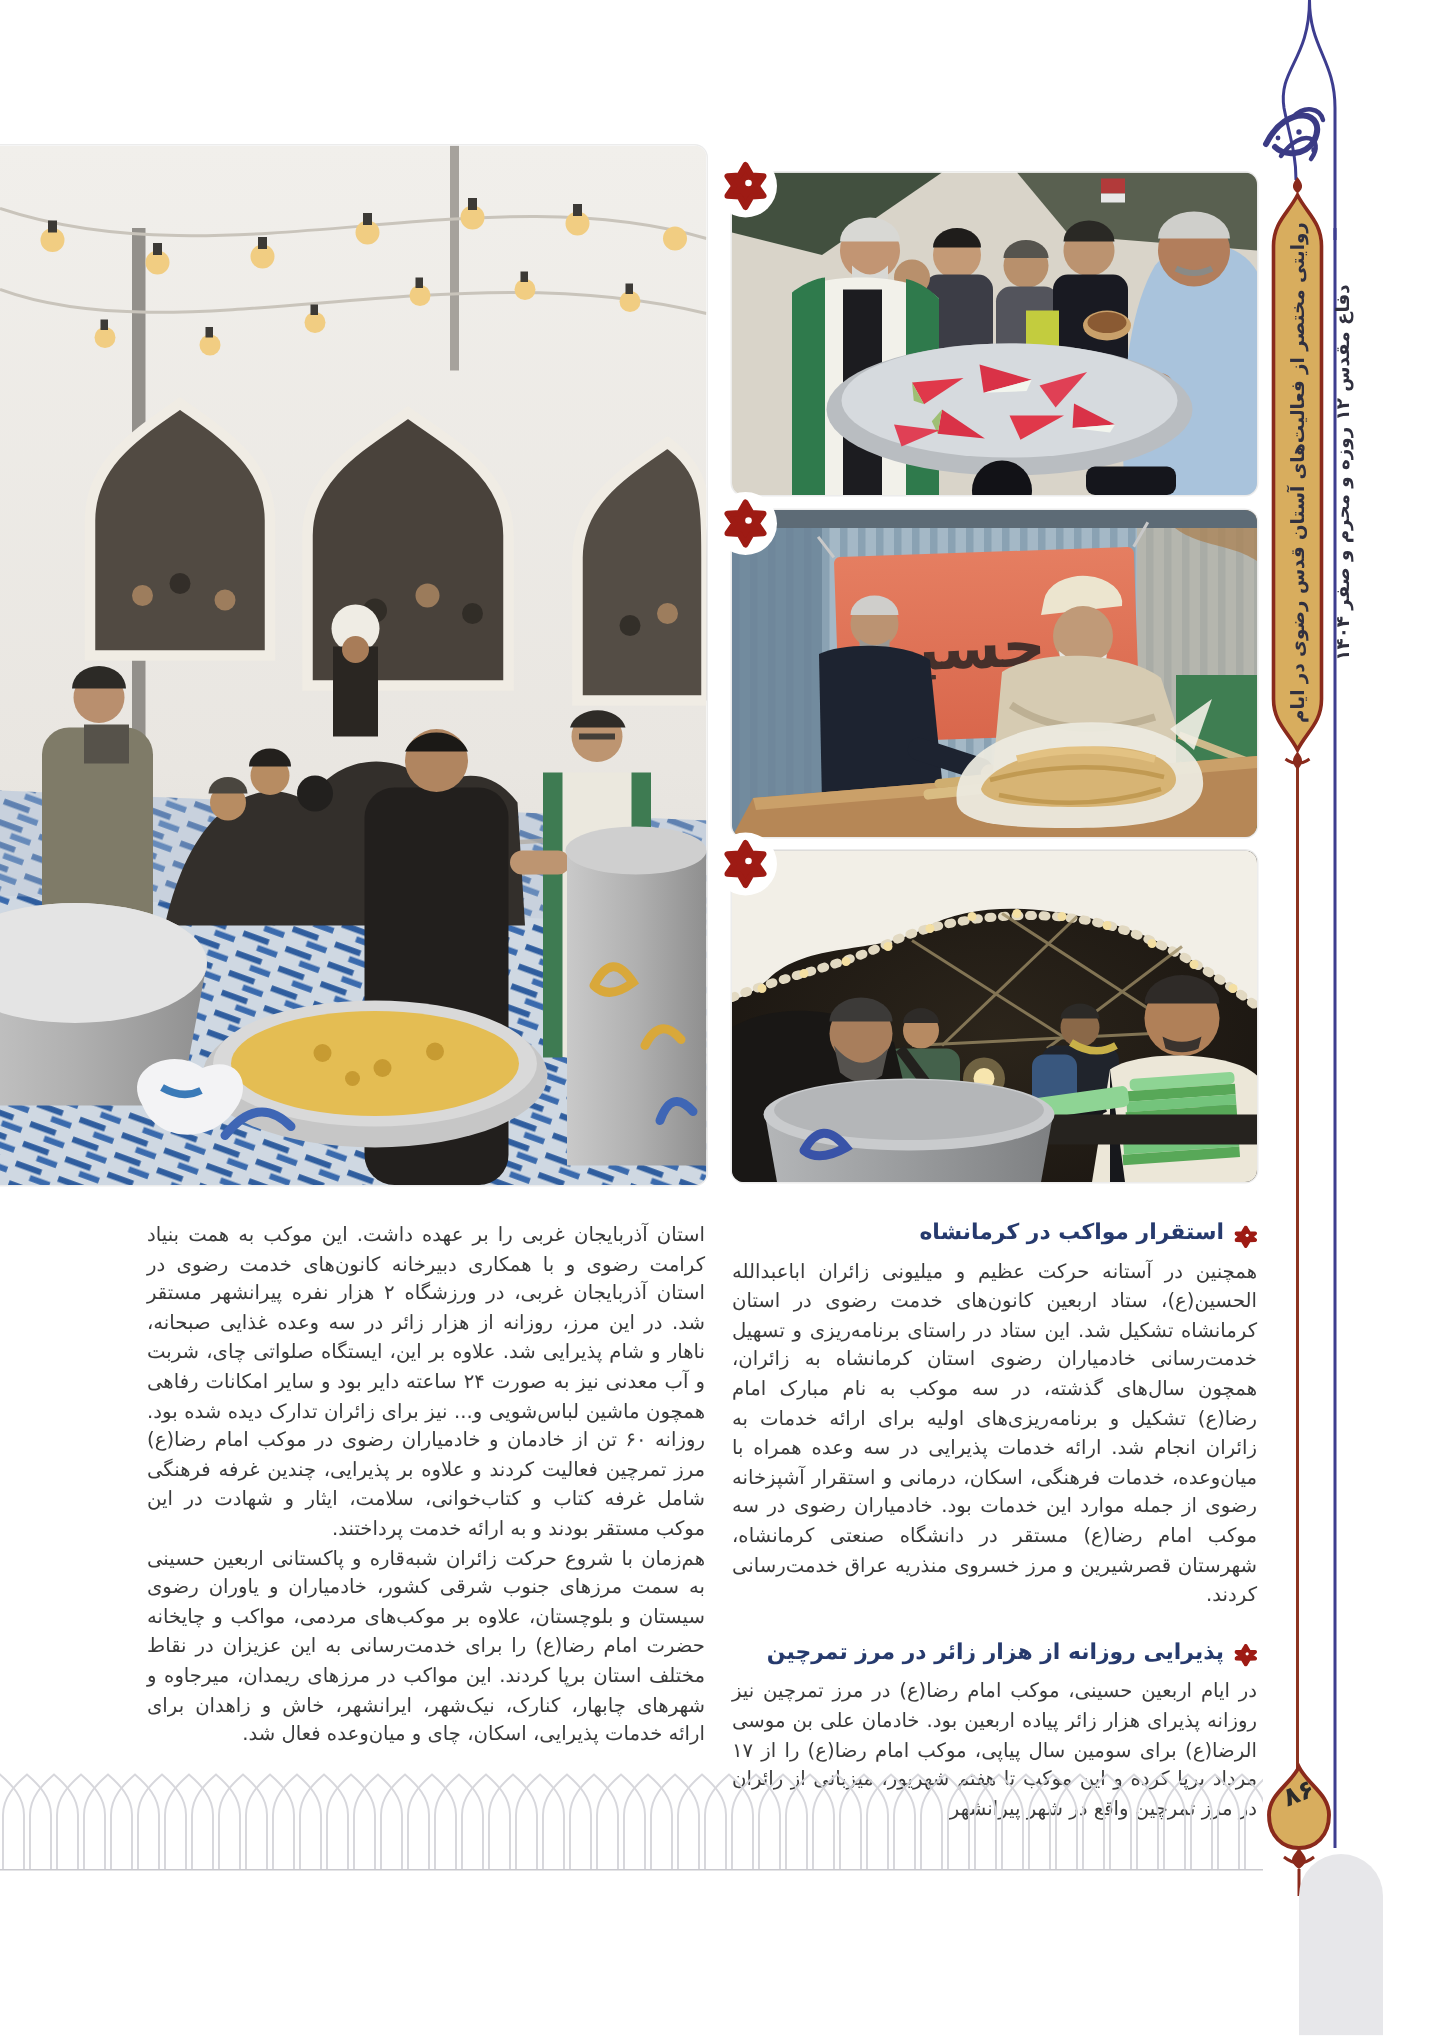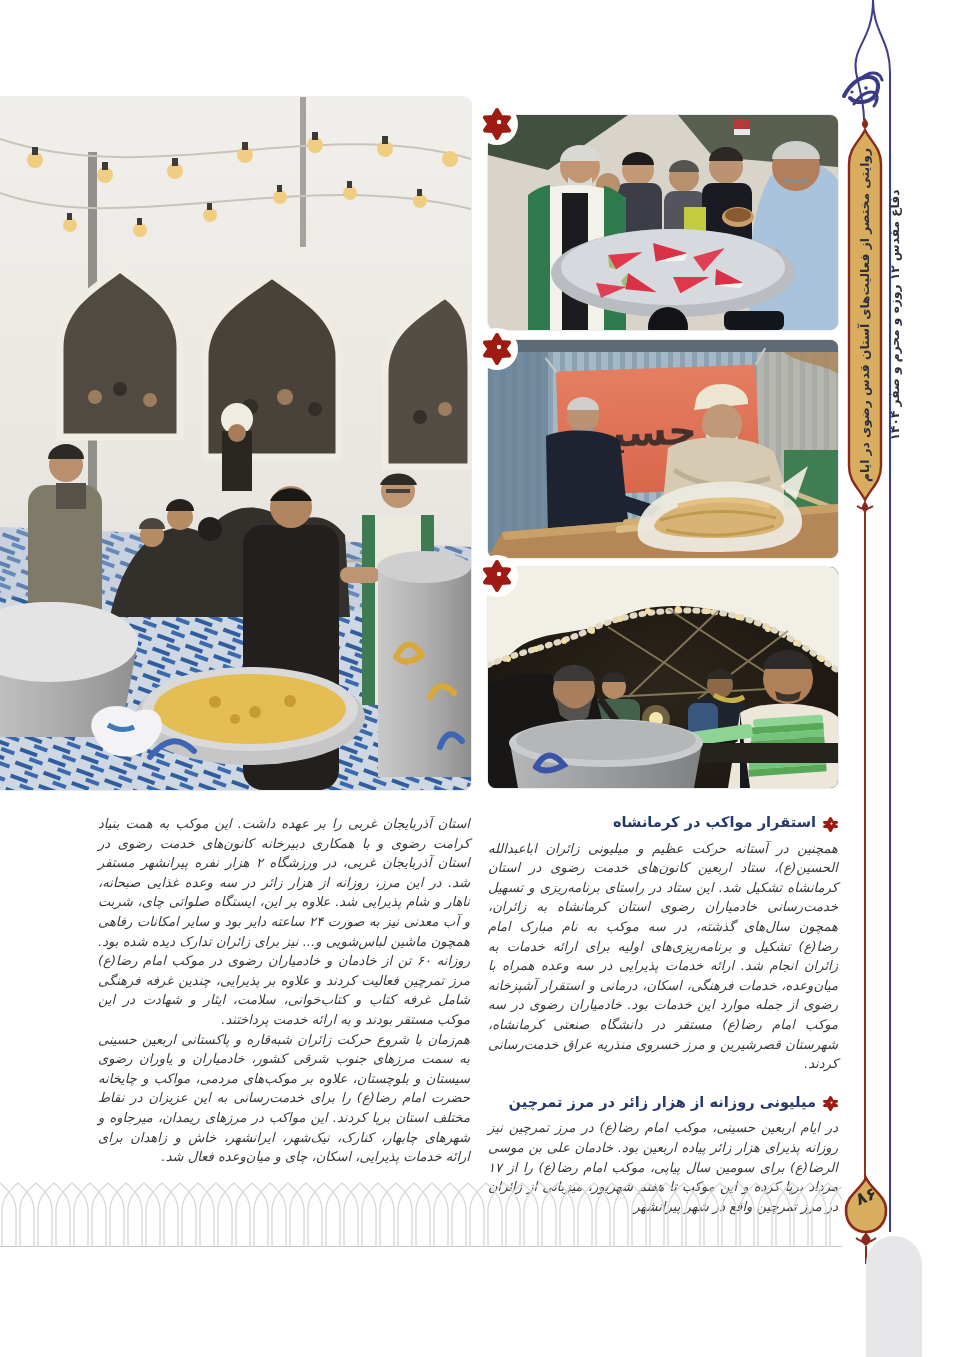--- a/index.html
+++ b/index.html
@@ -7,21 +7,21 @@
         font-family:"DejaVu Sans",sans-serif;direction:rtl;}
   
   .photo{position:absolute;}
   .photo .frame{position:absolute;inset:0;border-radius:8px;overflow:hidden;
                 box-shadow:0 0 0 1px #ececec;}
   .photo svg{display:block;}
   .corner-orn{position:absolute;left:-13px;top:-13px;width:50px;height:50px;pointer-events:none;}
   
   .col{position:absolute;color:#3b3b3b;font-size:13.1px;line-height:19.6px;
        text-align:justify;letter-spacing:-0.1px;}
-  .col p{margin:0;font-style:italic;}
+  .col p{margin:0;}
   .sec-head{display:flex;align-items:flex-end;gap:7px;color:#263a6d;font-weight:bold;
             font-size:14.6px;margin:0 0 7px 0;}
   .sec-head .ic{flex:0 0 auto;display:inline-flex;}
   .sec2{margin-top:18px;}
   
   .vline-blue{position:absolute;left:889px;top:152px;width:2px;height:1080px;background:#3d3d8f;}
   .vline-red{position:absolute;left:864px;top:508px;width:2px;height:674px;background:#8d3420;}
   .banner-wrap{position:absolute;left:845px;top:116px;width:40px;height:398px;}
   .banner-text{position:absolute;left:-160px;top:184px;width:360px;height:30px;
                transform:rotate(-90deg);direction:rtl;text-align:center;line-height:30px;
@@ -477,21 +477,21 @@
     </div>
     <p>همچنین در آستانه حرکت عظیم و میلیونی زائران اباعبدالله الحسین(ع)، ستاد اربعین کانون‌های خدمت رضوی در استان کرمانشاه تشکیل شد. این ستاد در راستای برنامه‌ریزی و تسهیل خدمت‌رسانی خادمیاران رضوی استان کرمانشاه به زائران، همچون سال‌های گذشته، در سه موکب به نام مبارک امام رضا(ع) تشکیل و برنامه‌ریزی‌های اولیه برای ارائه خدمات به زائران انجام شد. ارائه خدمات پذیرایی در سه وعده همراه با میان‌وعده، خدمات فرهنگی، اسکان، درمانی و استقرار آشپزخانه رضوی از جمله موارد این خدمات بود. خادمیاران رضوی در سه موکب امام رضا(ع) مستقر در دانشگاه صنعتی کرمانشاه، شهرستان قصرشیرین و مرز خسروی منذریه عراق خدمت‌رسانی کردند.</p>
 
     <div class="sec-head sec2">
       <span class="ic">
         <svg width="15" height="15" viewBox="0 0 24 24">
           <path d="M12 2 L15.5 8 L22 8.5 L17.5 12 L22 15.5 L15.5 16 L12 22 L8.5 16 L2 15.5 L6.5 12 L2 8.5 L8.5 8 Z" fill="#9e1b14" stroke="#9e1b14" stroke-width="4" stroke-linejoin="round"></path>
           <circle cx="13.5" cy="10.5" r="1.7" fill="#fff"></circle>
         </svg>
       </span>
-      <span>میلیونی روزانه از هزار زائر در مرز تمرچین</span>
+      <span>پذیرایی روزانه از هزار زائر در مرز تمرچین</span>
     </div>
     <p>در ایام اربعین حسینی، موکب امام رضا(ع) در مرز تمرچین نیز روزانه پذیرای هزار زائر پیاده اربعین بود. خادمان علی بن موسی الرضا(ع) برای سومین سال پیاپی، موکب امام رضا(ع) را از ۱۷ مرداد برپا کرده و این موکب تا هفتم شهریور، میزبانی از زائران در مرز تمرچین واقع در شهر پیرانشهر</p>
   </div>
 
   <div class="col" style="left:98px;top:814px;width:372px;">
     <p>استان آذربایجان غربی را بر عهده داشت. این موکب به همت بنیاد کرامت رضوی و با همکاری دبیرخانه کانون‌های خدمت رضوی در استان آذربایجان غربی، در ورزشگاه ۲ هزار نفره پیرانشهر مستقر شد. در این مرز، روزانه از هزار زائر در سه وعده غذایی صبحانه، ناهار و شام پذیرایی شد. علاوه بر این، ایستگاه صلواتی چای، شربت و آب معدنی نیز به صورت ۲۴ ساعته دایر بود و سایر امکانات رفاهی همچون ماشین لباس‌شویی و... نیز برای زائران تدارک دیده شده بود. روزانه ۶۰ تن از خادمان و خادمیاران رضوی در موکب امام رضا(ع) مرز تمرچین فعالیت کردند و علاوه بر پذیرایی، چندین غرفه فرهنگی شامل غرفه کتاب و کتاب‌خوانی، سلامت، ایثار و شهادت در این موکب مستقر بودند و به ارائه خدمت پرداختند.</p>
     <p>هم‌زمان با شروع حرکت زائران شبه‌قاره و پاکستانی اربعین حسینی به سمت مرزهای جنوب شرقی کشور، خادمیاران و یاوران رضوی سیستان و بلوچستان، علاوه بر موکب‌های مردمی، مواکب و چایخانه حضرت امام رضا(ع) را برای خدمت‌رسانی به این عزیزان در نقاط مختلف استان برپا کردند. این مواکب در مرزهای ریمدان، میرجاوه و شهرهای چابهار، کنارک، نیک‌شهر، ایرانشهر، خاش و زاهدان برای ارائه خدمات پذیرایی، اسکان، چای و میان‌وعده فعال شد.</p>
   </div>
 
   <svg class="ogee-band" width="842" height="68" viewBox="0 0 842 68">

